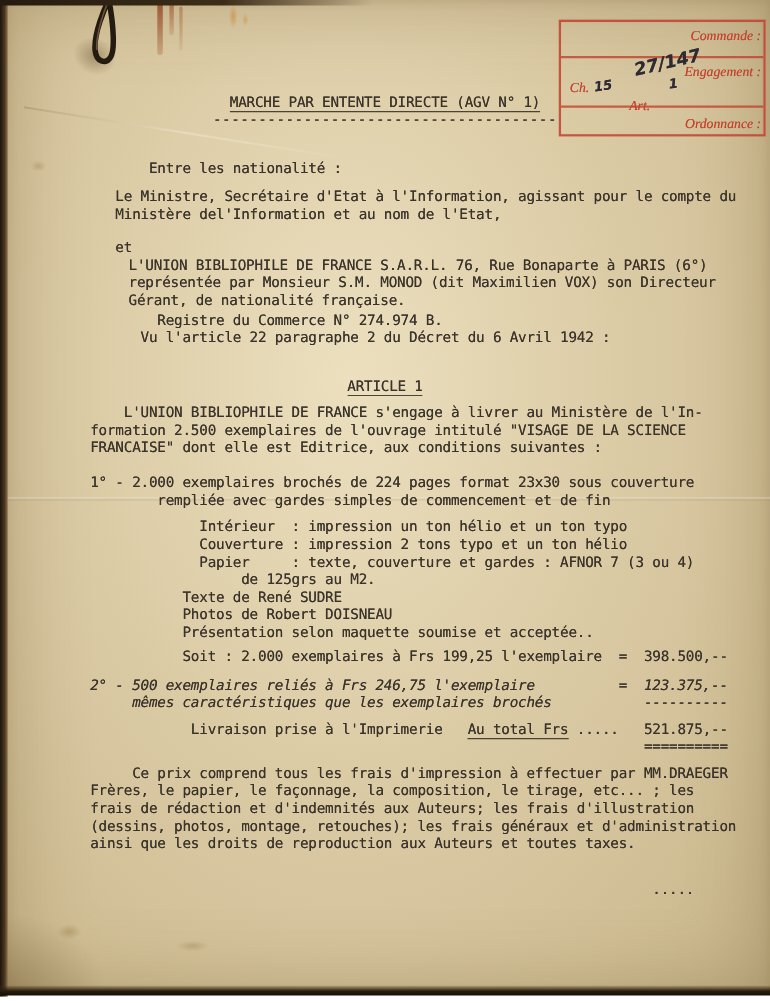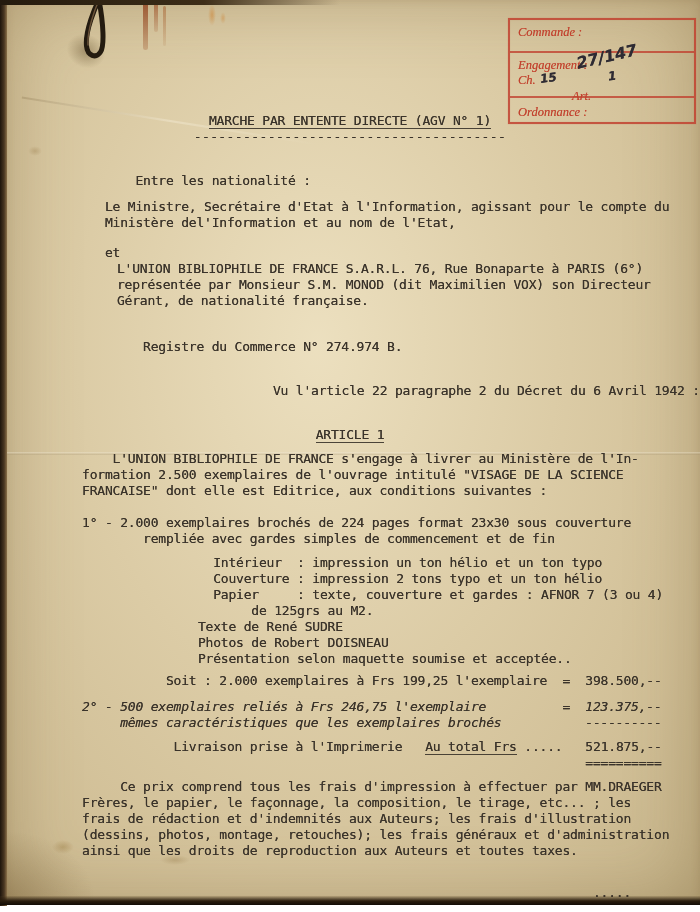--- a/index.html
+++ b/index.html
@@ -71,46 +71,46 @@
     position:absolute;left:0;top:0;width:700px;
     font-size:13px;line-height:16px;letter-spacing:-0.2px;
     color:#3a332a;
     text-shadow:0 0 0.5px rgba(58,51,42,.85);
   }
   .line{white-space:pre;height:16px;padding-left:82px;}
   .center{text-align:center;padding-left:0;}
   .u{border-bottom:1.4px solid rgba(58,51,42,.9);padding-bottom:0px;}
   .dashrow{letter-spacing:0.4px;}
   
-  .b-title{margin-top:113px;}
+  .b-title{margin-top:86px;}
   .b-salutation{margin-top:28px;}
   .b-minister{margin-top:10px;}
   .b-et{margin-top:14px;}
   .b-union{margin-top:0px;padding-left:12px;}
-  .b-registre{margin-top:30px;}
-  .b-vu{margin-top:28px;text-align:right;}
+  .b-registre{margin-top:2px;}
+  .b-vu{}
   .b-article{margin-top:28px;}
   .b-engagement{margin-top:8px;}
   .b-item1{margin-top:16px;}
-  .b-specs{margin-top:8px;padding-left:32px;}
+  .b-specs{margin-top:8px;}
   .b-soit{margin-top:6px;}
   .b-item2{margin-top:10px;font-style:italic;}
   .b-livraison{margin-top:8px;}
   .b-prix{margin-top:8px;}
   .b-dots{margin-top:26px;}
   
   .stamp{
     position:absolute;left:508px;top:18px;width:184px;height:102px;
     border:2px solid rgba(193,65,47,.85);
     box-shadow:0 0 1px rgba(193,65,47,.4), inset 0 0 1px rgba(193,65,47,.35);
     font-family:"Liberation Serif","DejaVu Serif",serif;
     font-style:italic;color:#c2422e;font-size:12.5px;
     text-shadow:0 0 0.6px rgba(194,66,46,.7);
   }
-  .stamp-row{position:relative;padding:5px 2px 0 8px;}
+  .stamp-row{position:relative;padding:5px 2px 0 8px;text-align:right;}
   .stamp-row1{height:26px;}
   .stamp-row2{height:38px;border-top:2px solid rgba(193,65,47,.8);border-bottom:2px solid rgba(193,65,47,.8);}
   .stamp-row3{height:24px;padding-top:7px;}
   .hand{
     position:absolute;
     font-family:"DejaVu Sans","Liberation Sans",sans-serif;
     font-style:italic;font-weight:700;color:#2e2b33;
     text-shadow:0 0 0.5px rgba(46,43,51,.8);
   }
   .hand-engagement{left:66px;top:-6px;font-size:16px;transform:rotate(-13deg);}

